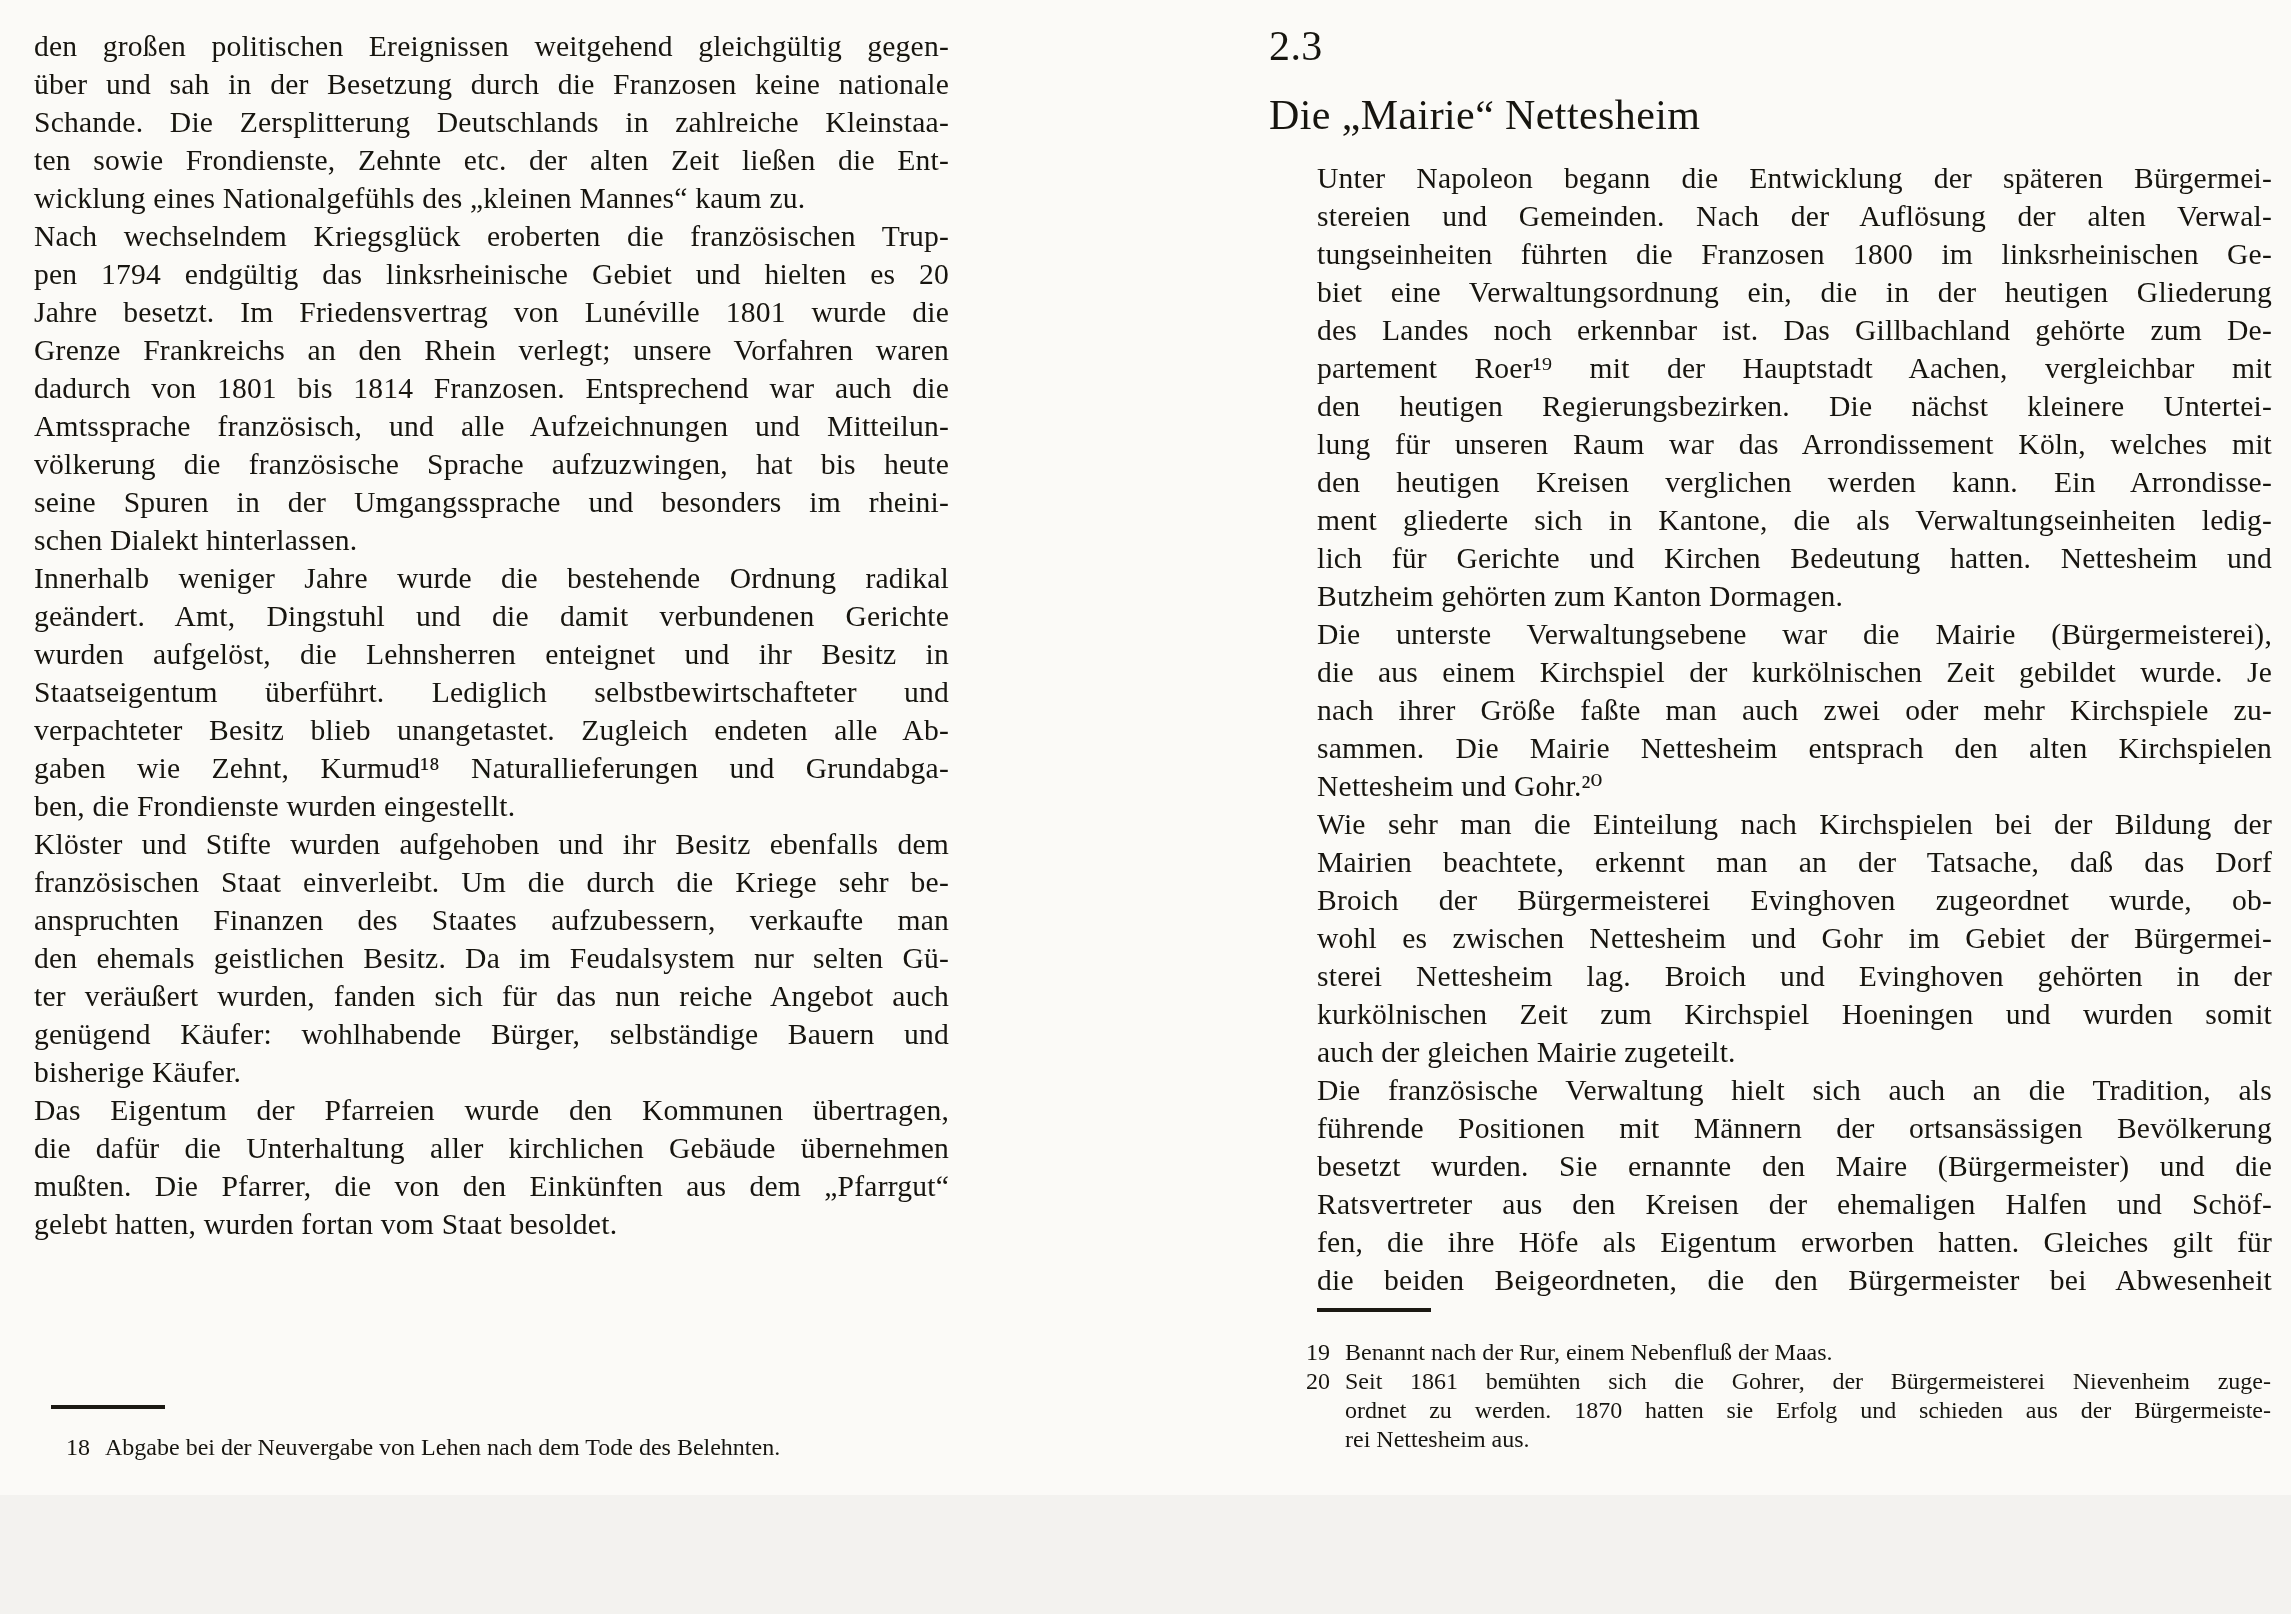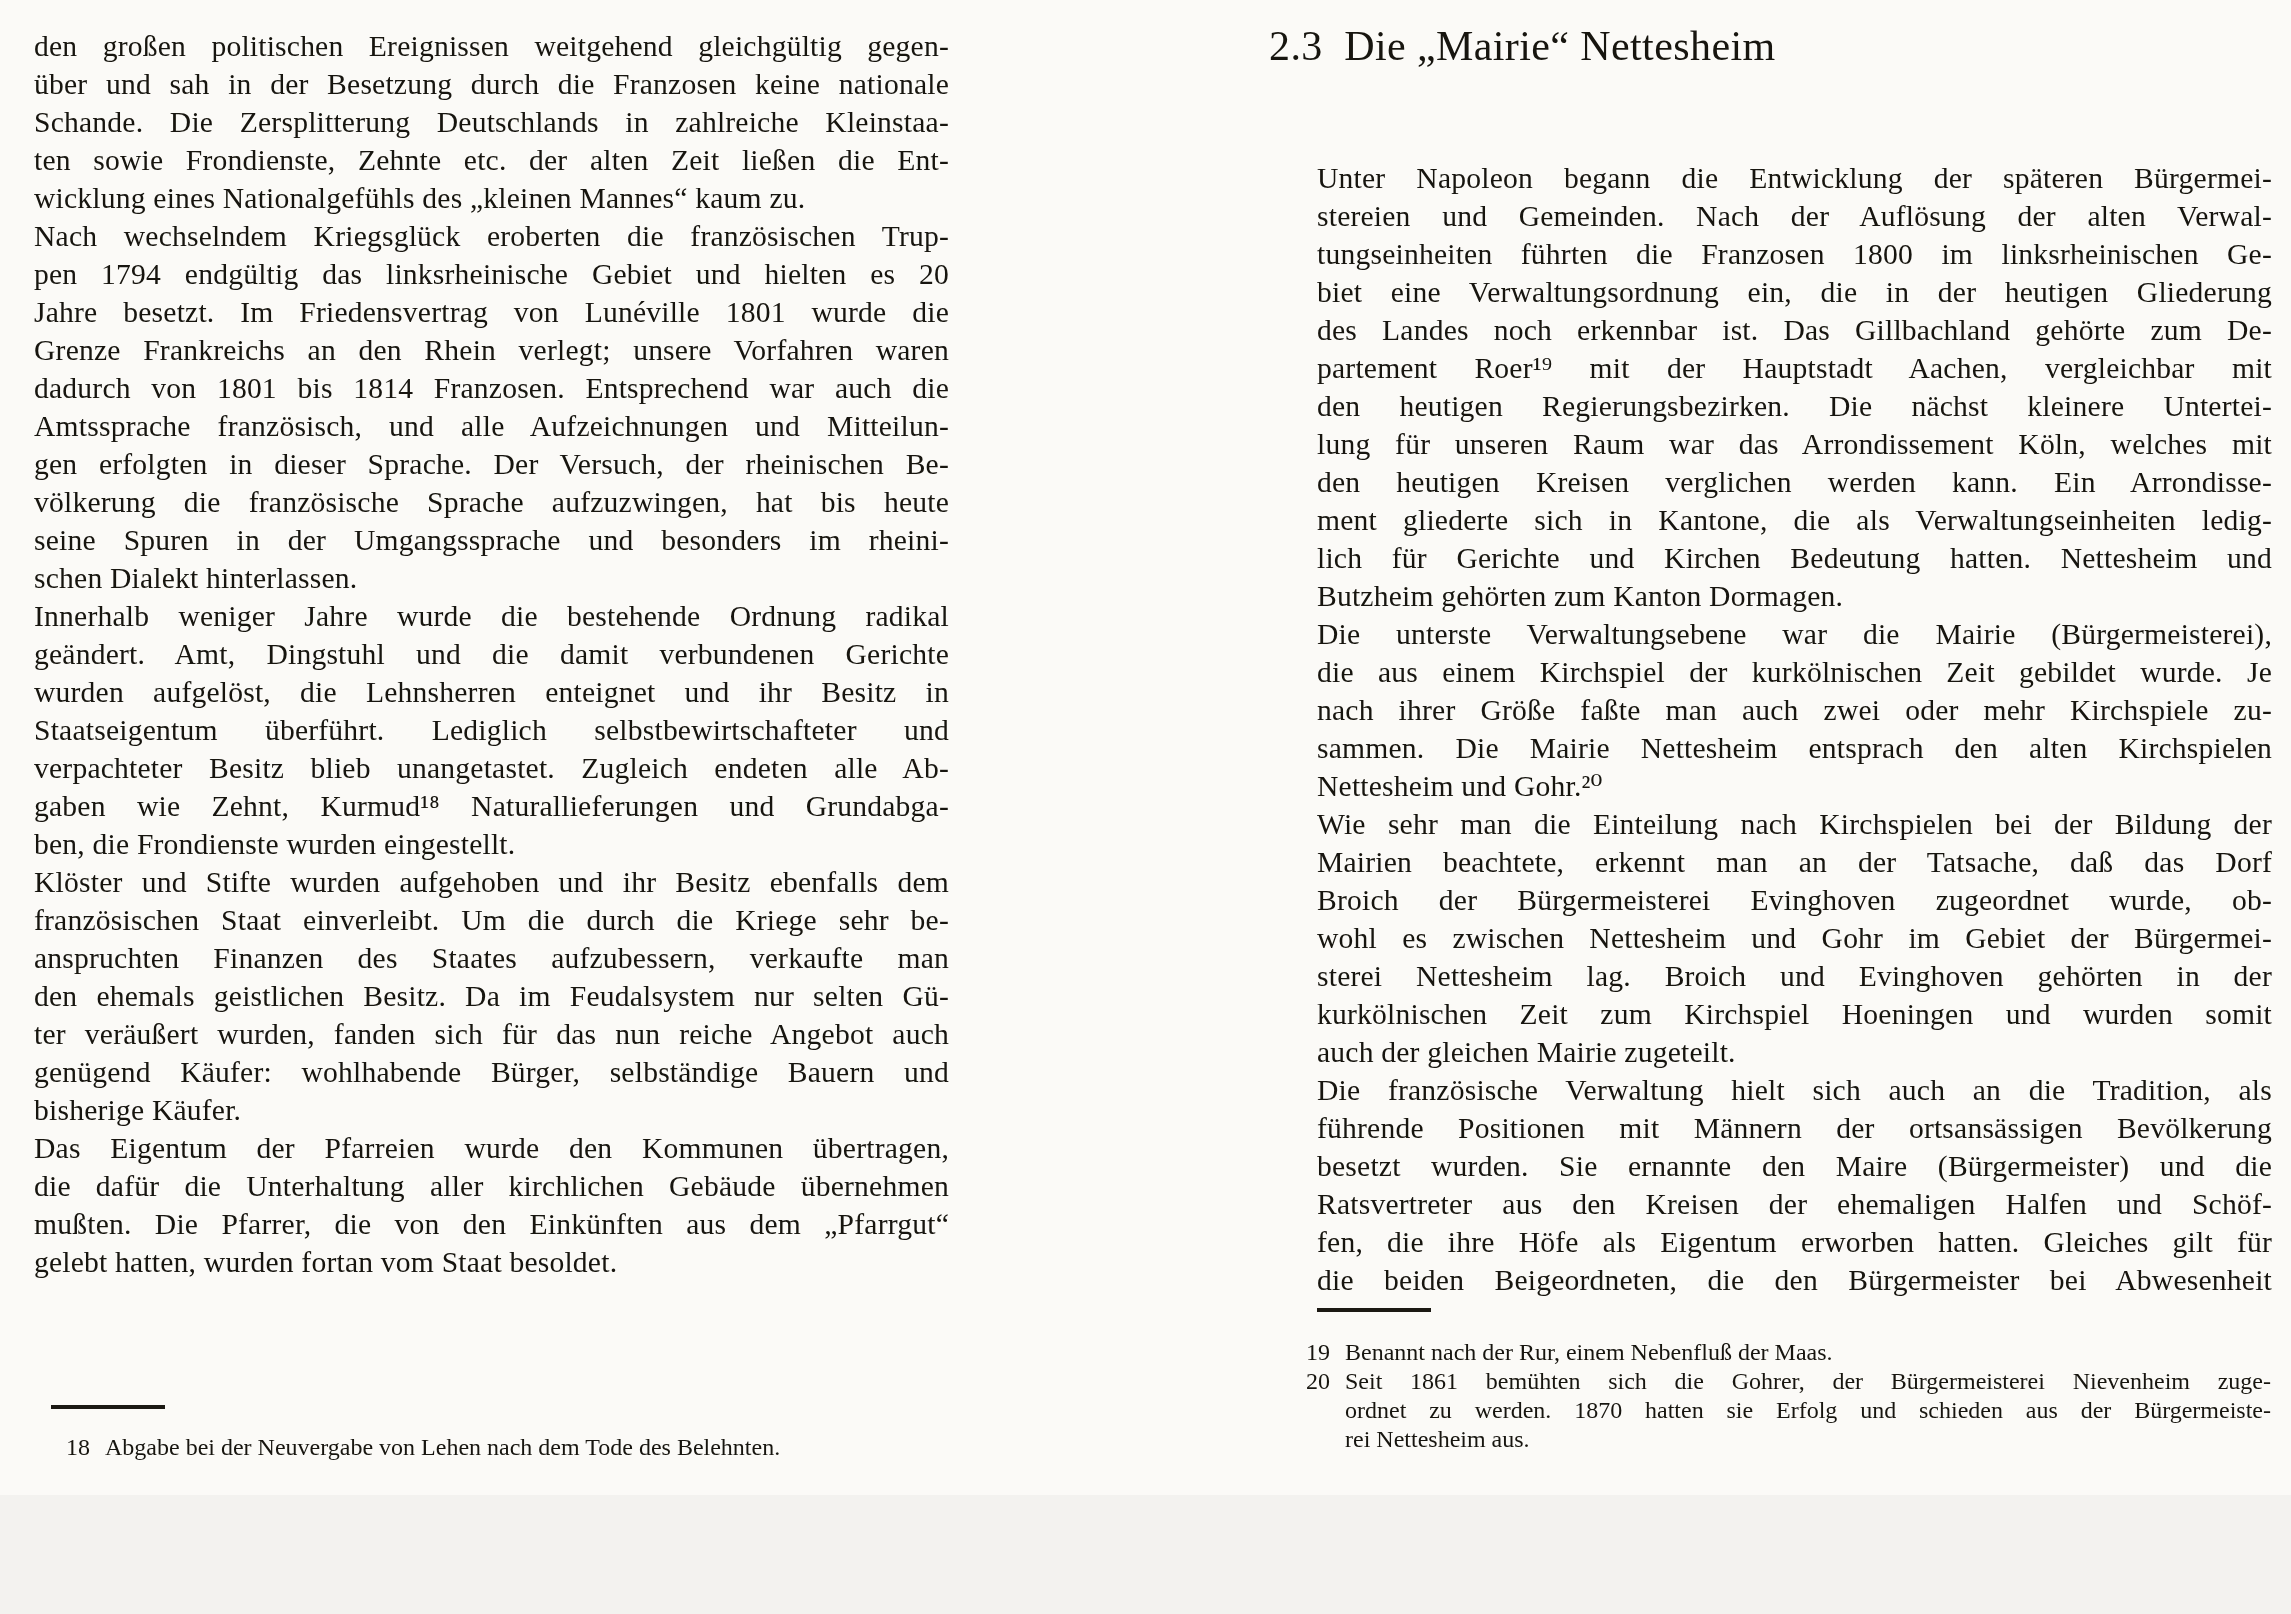--- a/index.html
+++ b/index.html
@@ -34,20 +34,21 @@
     position: absolute;
     left: 1269px;
     top: 21.5px;
     margin: 0;
     font-size: 42px;
     font-weight: normal;
     letter-spacing: 0.4px;
     white-space: nowrap;
     display: flex;
     gap: 21.5px;
+    flex-direction: column;
   }
 
   .fn-rule {
     position: absolute;
     height: 3.6px;
     background: #1b1913;
   }
   .rule-left  { left: 51px;   top: 1405px; width: 114px; }
   .rule-right { left: 1317px; top: 1308px; width: 114px; }
 
@@ -86,21 +87,20 @@
         <div class="line">über und sah in der Besetzung durch die Franzosen keine nationale</div>
         <div class="line">Schande. Die Zersplitterung Deutschlands in zahlreiche Kleinstaa-</div>
         <div class="line">ten sowie Frondienste, Zehnte etc. der alten Zeit ließen die Ent-</div>
         <div class="line end">wicklung eines Nationalgefühls des „kleinen Mannes“ kaum zu.</div>
         <div class="line">Nach wechselndem Kriegsglück eroberten die französischen Trup-</div>
         <div class="line">pen 1794 endgültig das linksrheinische Gebiet und hielten es 20</div>
         <div class="line">Jahre besetzt. Im Friedensvertrag von Lunéville 1801 wurde die</div>
         <div class="line">Grenze Frankreichs an den Rhein verlegt; unsere Vorfahren waren</div>
         <div class="line">dadurch von 1801 bis 1814 Franzosen. Entsprechend war auch die</div>
         <div class="line">Amtssprache französisch, und alle Aufzeichnungen und Mitteilun-</div>
-        <div class="line">gen erfolgten in dieser Sprache. Der Versuch, der rheinischen Be-</div>
         <div class="line">völkerung die französische Sprache aufzuzwingen, hat bis heute</div>
         <div class="line">seine Spuren in der Umgangssprache und besonders im rheini-</div>
         <div class="line end">schen Dialekt hinterlassen.</div>
         <div class="line">Innerhalb weniger Jahre wurde die bestehende Ordnung radikal</div>
         <div class="line">geändert. Amt, Dingstuhl und die damit verbundenen Gerichte</div>
         <div class="line">wurden aufgelöst, die Lehnsherren enteignet und ihr Besitz in</div>
         <div class="line">Staatseigentum überführt. Lediglich selbstbewirtschafteter und</div>
         <div class="line">verpachteter Besitz blieb unangetastet. Zugleich endeten alle Ab-</div>
         <div class="line">gaben wie Zehnt, Kurmud¹⁸ Naturallieferungen und Grundabga-</div>
         <div class="line end">ben, die Frondienste wurden eingestellt.</div>

